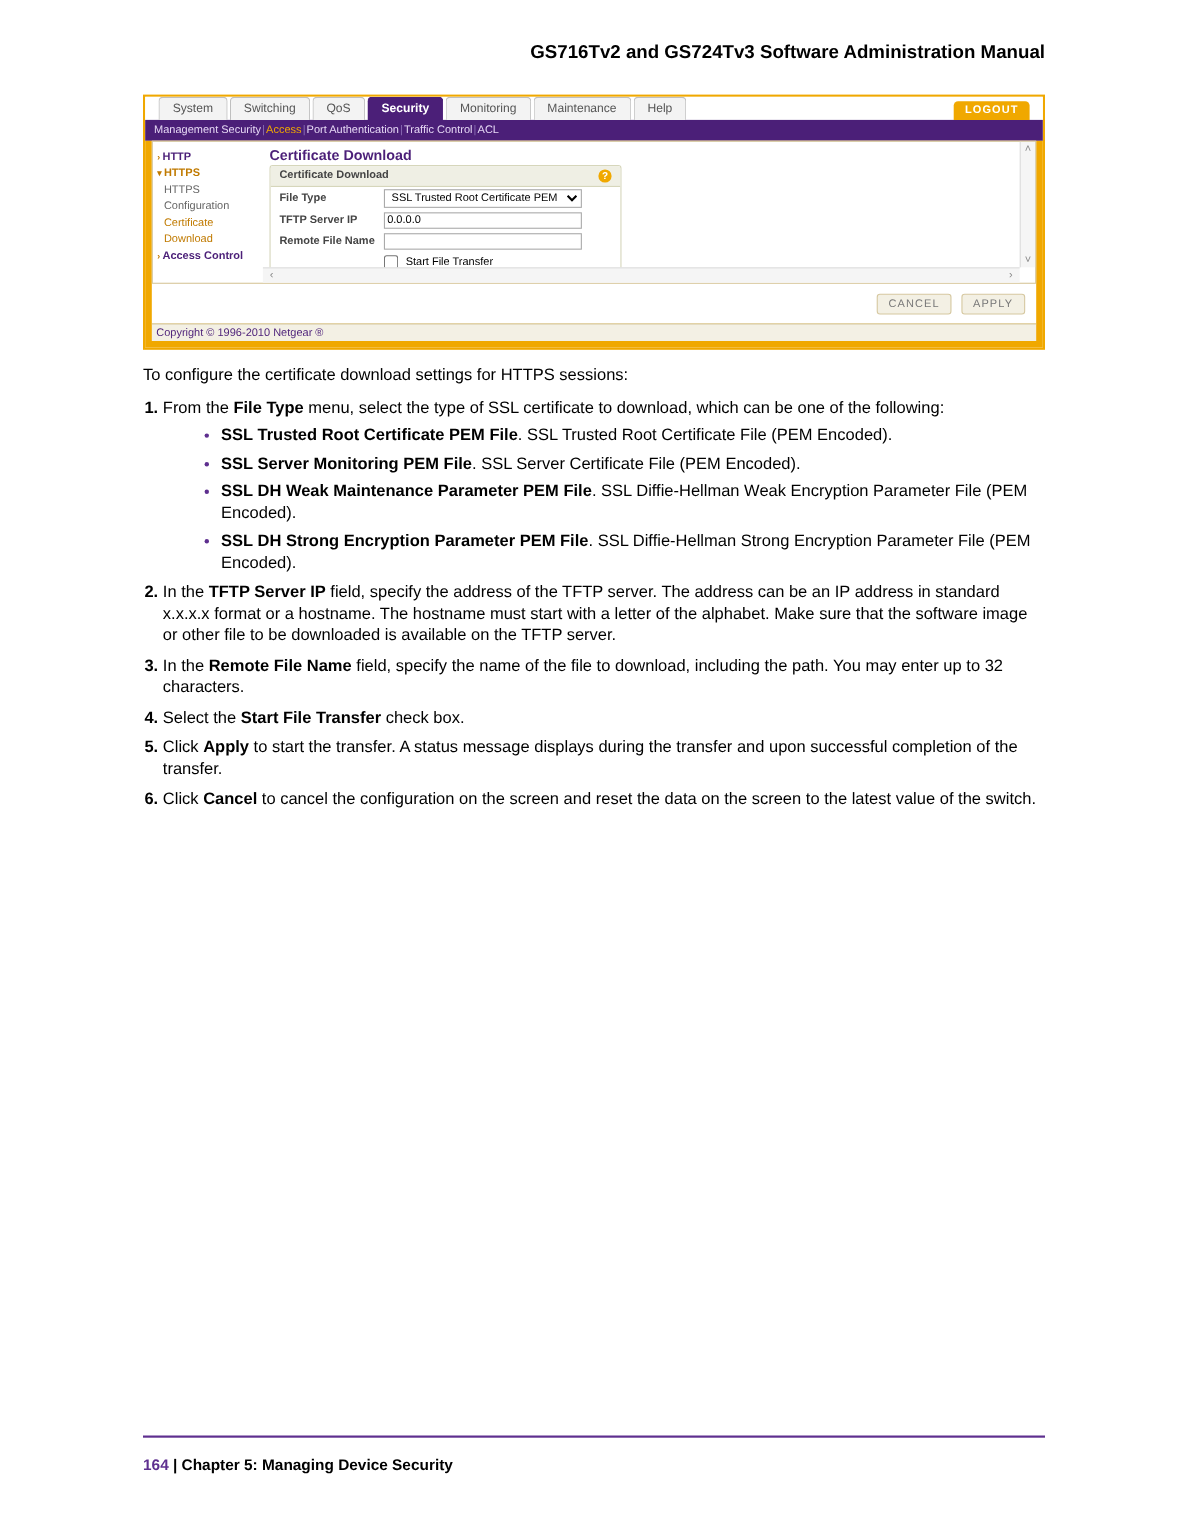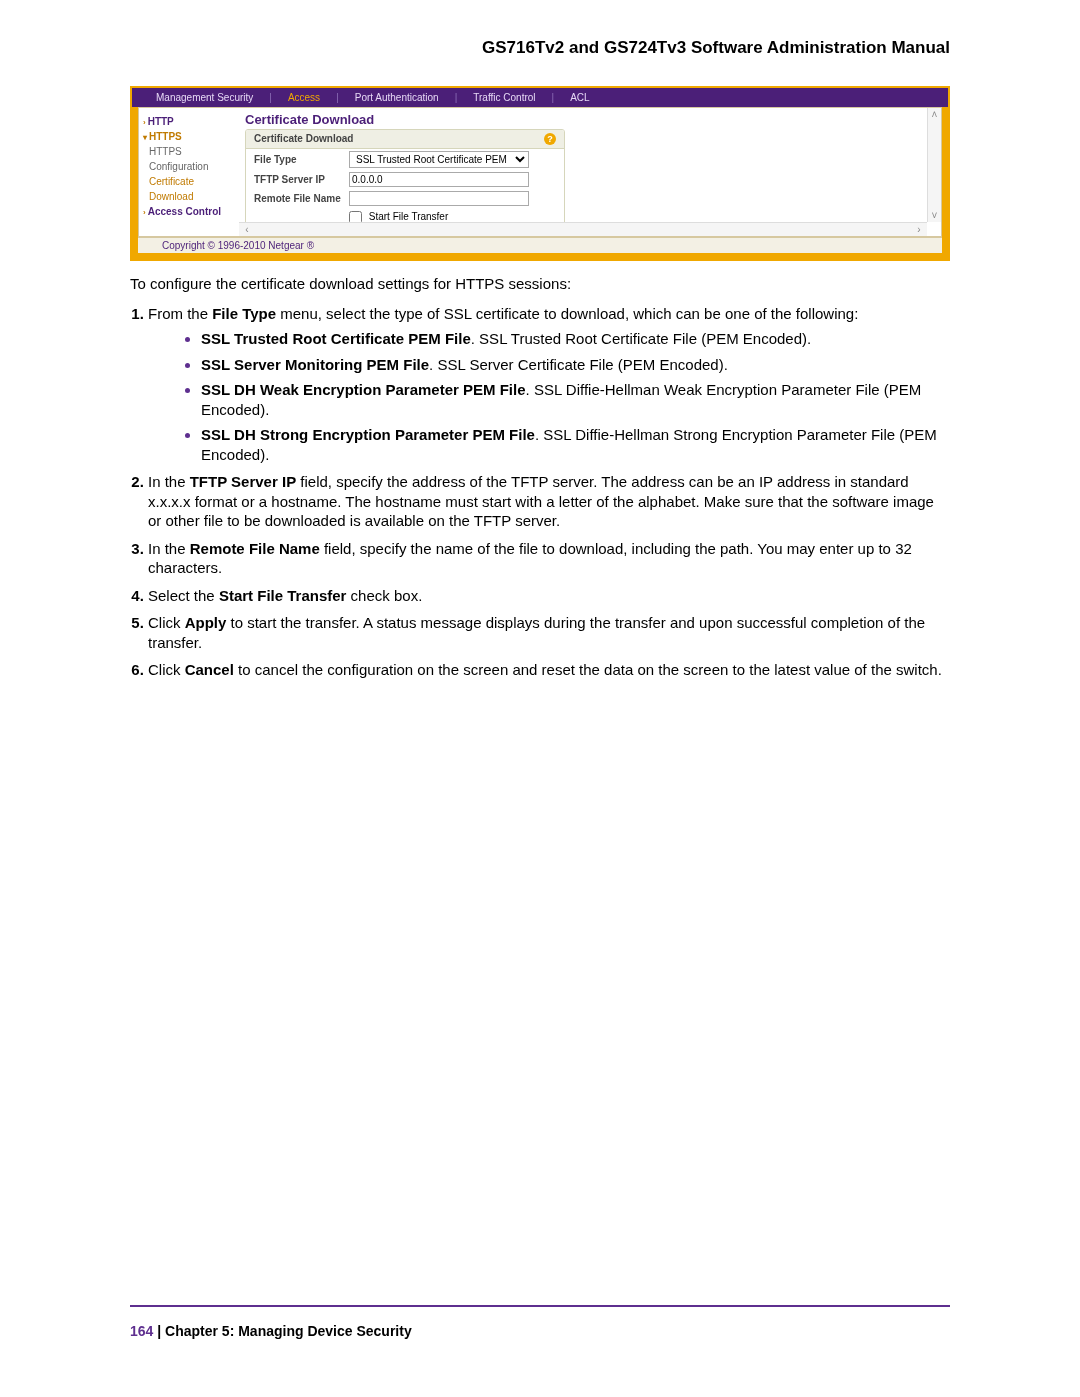--- a/index.html
+++ b/index.html
@@ -96,23 +96,23 @@
     font-weight: bold;
     letter-spacing: 1px;
     padding: 3px 10px;
     border-radius: 4px 4px 0 0;
     cursor: pointer;
   }
   .subtabs {
     background: #4b1f78;
     color: #e6d8f5;
     font-size: 10px;
-    padding: 4px 24px;
-    display: flex;
-    gap: 16px;
+    padding: 4px 8px;
+    display: flex;
+    gap: 1px;
   }
   .subtabs .st { cursor: pointer; }
   .subtabs .st.active { color: #f0a800; }
   .subtabs .bar { color: #8b6db5; }
   
   .shot-body {
     background: #f0a800;
     padding: 0 6px 6px 6px;
   }
   .shot-inner {
@@ -211,41 +211,51 @@
     letter-spacing:1px;
     padding:3px 10px;
     margin-left:4px;
     border-radius:3px;
     cursor:pointer;
   }
   .copyright {
     background:#f3f0e4;
     color:#4b1f78;
     font-size:10px;
-    padding:2px 24px;
+    padding:2px 4px;
     border-top:1px solid #d6c8a0;
   }
   
   .instr p { margin: 10px 0; line-height: 1.25; }
   .ol { margin-left: 18px; }
   .ol li { margin: 8px 0; line-height: 1.3; }
   .ol li::marker { font-weight: bold; }
   .ul { list-style-type: disc; margin-left: 53px; }
   .ul li { margin: 6px 0; line-height: 1.3; }
   .ul li::marker { color: #5e2f8f; }
   b { font-weight: bold; }
 </style>
 </head>
 <body>
 
 <div class="page">
   <div class="header-row">GS716Tv2 and GS724Tv3 Software Administration Manual</div>
 
   <div class="shot">
 
+    <div class="tabstrip">
+      <div class="tab">System</div>
+      <div class="tab">Switching</div>
+      <div class="tab">QoS</div>
+      <div class="tab active">Security</div>
+      <div class="tab">Monitoring</div>
+      <div class="tab">Maintenance</div>
+      <div class="tab">Help</div>
+      <div class="logout">LOGOUT</div>
+    </div>
 
     <div class="subtabs">
       <span class="st">Management Security</span>
         <span class="bar">|</span>
       <span class="st active">Access</span>
         <span class="bar">|</span>
       <span class="st">Port Authentication</span>
         <span class="bar">|</span>
       <span class="st">Traffic Control</span>
         <span class="bar">|</span>
@@ -300,33 +310,37 @@
           <span class="arrow">˄</span>
           <span class="arrow">˅</span>
         </div>
         <div class="shot-scroll" style="position:absolute;left:100px;right:14px;bottom:0">
           <span class="arrow">‹</span>
           <span class="track"></span>
           <span class="arrow">›</span>
         </div>
       </div>
 
+      <div class="shot-btn-row">
+        <span class="shot-btn">CANCEL</span>
+        <span class="shot-btn">APPLY</span>
+      </div>
       <div class="copyright">Copyright © 1996-2010 Netgear ®</div>
     </div>
   </div>
 
   <div class="instr">
     <p>To configure the certificate download settings for HTTPS sessions:</p>
     <ol class="ol">
       <li>
         <span>From the </span><b>File Type</b><span> menu, select the type of SSL certificate to download, which can be one of the following:</span>
         <ul class="ul">
           <li><b>SSL Trusted Root Certificate PEM File</b><span>. SSL Trusted Root Certificate File (PEM Encoded).</span></li>
           <li><b>SSL Server Monitoring PEM File</b><span>. SSL Server Certificate File (PEM Encoded).</span></li>
-          <li><b>SSL DH Weak Encryption Parameter PEM File</b><span>. SSL Diffie-Hellman Weak Encryption Parameter File (PEM Encoded).</span></li>
+          <li><b>SSL DH Weak Maintenance Parameter PEM File</b><span>. SSL Diffie-Hellman Weak Encryption Parameter File (PEM Encoded).</span></li>
           <li><b>SSL DH Strong Encryption Parameter PEM File</b><span>. SSL Diffie-Hellman Strong Encryption Parameter File (PEM Encoded).</span></li>
         </ul>
       </li>
       <li><span>In the </span><b>TFTP Server IP</b><span> field, specify the address of the TFTP server. The address can be an IP address in standard x.x.x.x format or a hostname. The hostname must start with a letter of the alphabet. Make sure that the software image or other file to be downloaded is available on the TFTP server.</span></li>
       <li><span>In the </span><b>Remote File Name</b><span> field, specify the name of the file to download, including the path. You may enter up to 32 characters.</span></li>
       <li><span>Select the </span><b>Start File Transfer</b><span> check box.</span></li>
       <li><span>Click </span><b>Apply</b><span> to start the transfer. A status message displays during the transfer and upon successful completion of the transfer.</span></li>
       <li><span>Click </span><b>Cancel</b><span> to cancel the configuration on the screen and reset the data on the screen to the latest value of the switch.</span></li>
     </ol>
   </div>

